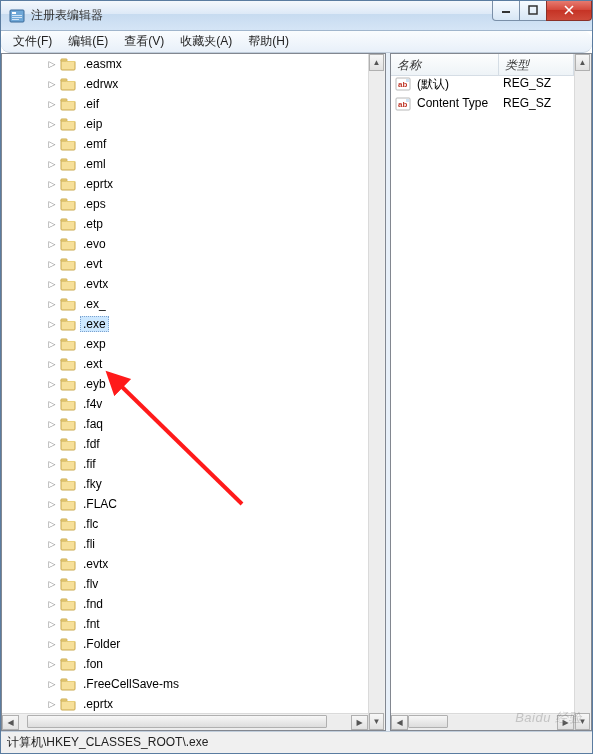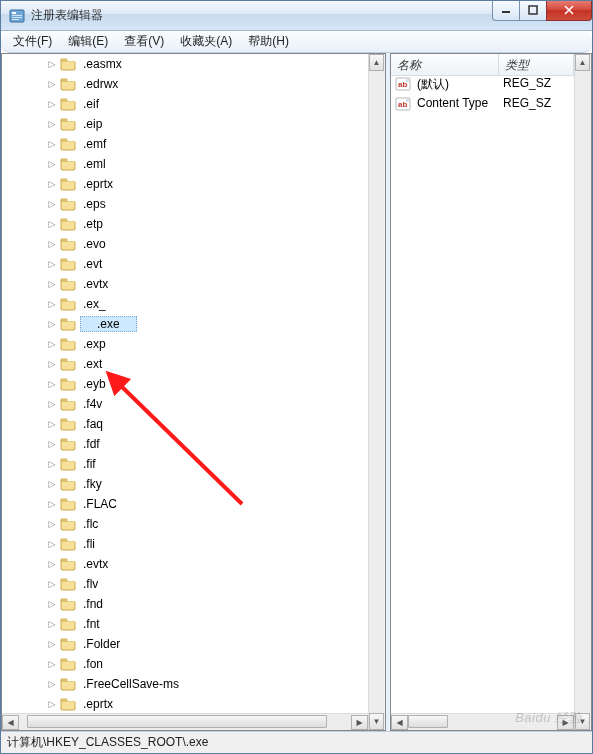--- a/index.html
+++ b/index.html
@@ -16,21 +16,21 @@
 .menuitem { padding: 2px 8px; color: #222; }
 .content { flex: 1; display: flex; overflow: hidden; background: #fff; }
 .treepane { width: 385px; border: 1px solid #828790; margin: 0 0 0 0; display: flex; flex-direction: column; overflow: hidden; }
 .treebody { flex: 1; overflow: hidden; padding: 2px 0; position: relative; }
 .treeitems { position: absolute; top: 0; left: 0; right: 0; }
 .node { height: 20px; display: flex; align-items: center; font-size: 12px; white-space: nowrap; }
 .node .indent { display: inline-block; }
 .node .expander { width: 12px; height: 12px; display: inline-flex; align-items: center; justify-content: center; color: #888; font-size: 9px; margin-right: 2px; }
 .node .folder { width: 16px; height: 14px; margin-right: 4px; display: inline-flex; }
 .node .label { padding: 1px 3px; }
-.node.selected .label { background: #cde8ff; border: 1px dotted #7da2ce; padding: 0 16px; }
+.node.selected .label { background: #cde8ff; border: 1px dotted #7da2ce; padding: 0 2px; }
 .splitter { width: 4px; background: #e8f0f9; cursor: col-resize; }
 .listpane { flex: 1; border: 1px solid #828790; display: flex; flex-direction: column; overflow: hidden; }
 .listheader { height: 22px; background: linear-gradient(to bottom, #fdfefe, #eef3f7); border-bottom: 1px solid #d5dde5; display: flex; font-size: 12px; font-style: italic; }
 .colh { padding: 3px 6px; border-right: 1px solid #d5dde5; color: #333; }
 .listbody { flex: 1; overflow: hidden; position: relative; }
 .row { height: 20px; display: flex; font-size: 12px; }
 .cellicon { width: 16px; height: 16px; margin: 0 4px; display: inline-flex; }
 .cell { padding: 0 2px; }
 .statusbar { height: 22px; border-top: 1px solid #c0cddb; background: #f0f0f0; font-size: 12px; display: flex; align-items: center; padding: 0 6px; color: #222; }
 .hscroll { height: 17px; background: #f0f0f0; border-top: 1px solid #dadada; display: flex; align-items: center; }

